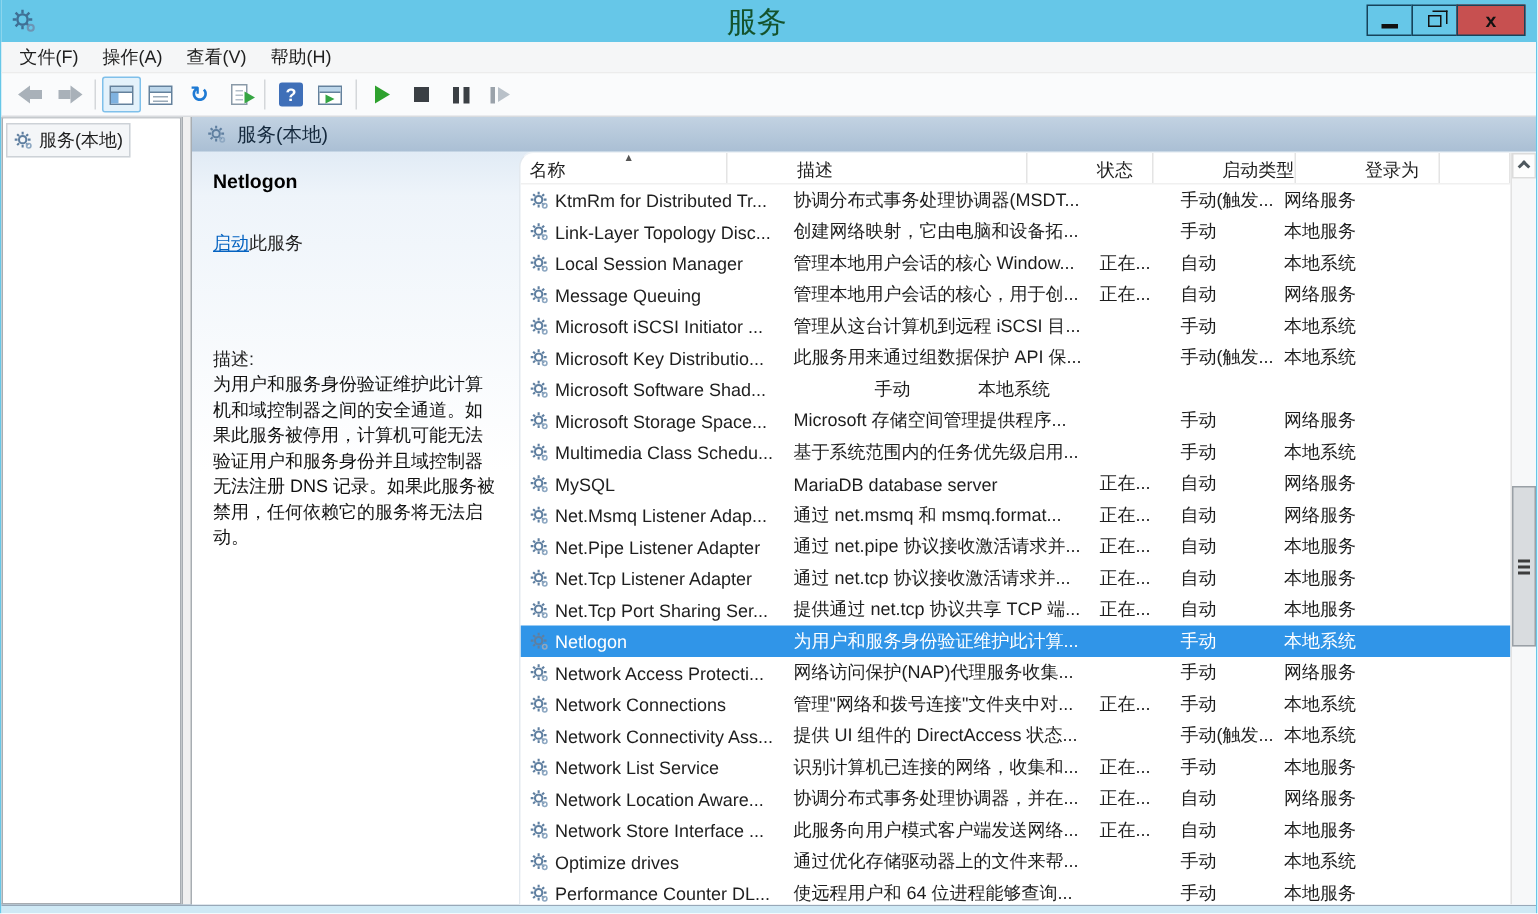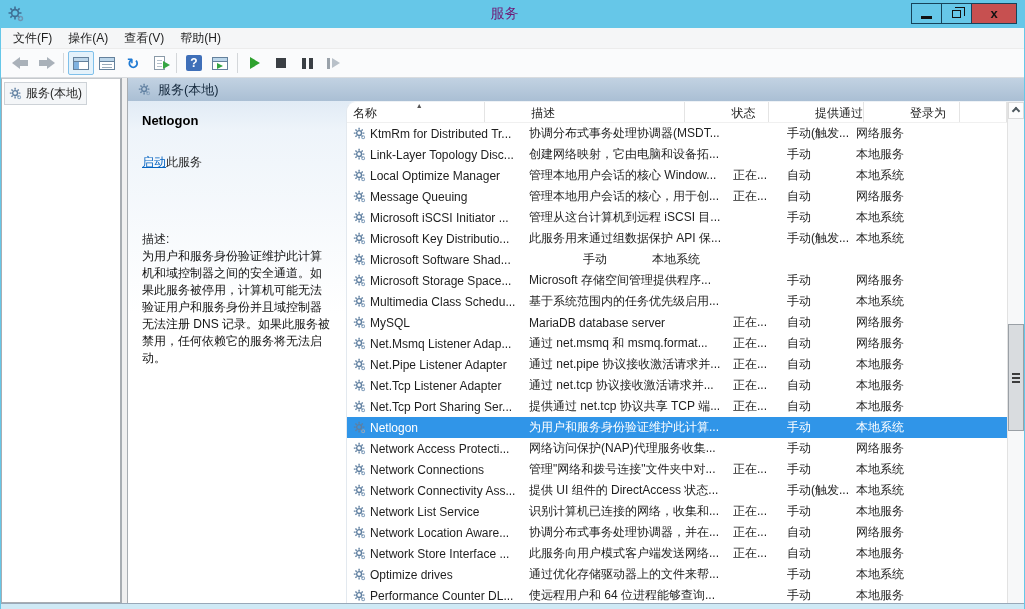--- a/index.html
+++ b/index.html
@@ -3,21 +3,21 @@
 <meta charset="utf-8">
 <style>
   * { margin:0; padding:0; box-sizing:border-box; }
   html,body { width:1025px; height:609px; overflow:hidden; }
   body { font-family:"Liberation Sans","DejaVu Sans",sans-serif; font-size:12px; color:#1e1e1e; background:#fff; }
   .window { width:1025px; height:609px; border-left:1px solid #66c7e8; border-right:1px solid #66c7e8; display:flex; flex-direction:column; }
 
   
   .titlebar { height:28px; background:#66c7e8; position:relative; display:flex; align-items:center; flex-shrink:0; }
   .app-icon { margin-left:6px; width:18px; height:18px; }
-  .title-text { position:absolute; left:0; right:16px; text-align:center; font-size:14px; color:#701a75; }
+  .title-text { position:absolute; left:0; right:16px; text-align:center; font-size:20px; color:#14532d; }
   .win-btns { position:absolute; right:7px; top:3px; display:flex; }
   .win-btn { width:31px; height:21px; border:1px solid #16435a; display:flex; align-items:center; justify-content:center; margin-left:-1px; background:#66c7e8; }
   .win-btn.close { width:46px; background:#c75050; }
   .glyph-min { width:11px; height:3px; background:#111; margin-top:8px; }
   .glyph-restore { width:9px; height:8px; border:1.5px solid #111; position:relative; background:#66c7e8; }
   .glyph-restore::before { content:""; position:absolute; left:2px; top:-4px; width:9px; height:8px; border:1.5px solid #111; border-bottom:none; border-left:none; }
   .glyph-close { font-size:13px; font-weight:bold; color:#111; line-height:1; }
 
   
   .menubar { height:21px; background:#f5f6f7; display:flex; align-items:center; padding-left:4px; border-bottom:1px solid #ececec; flex-shrink:0; }
@@ -212,21 +212,21 @@
         <div class="desc-label">描述:</div>
         <div class="desc-text">为用户和服务身份验证维护此计算机和域控制器之间的安全通道。如果此服务被停用，计算机可能无法验证用户和服务身份并且域控制器无法注册 DNS 记录。如果此服务被禁用，任何依赖它的服务将无法启动。</div>
       </div>
 
       <div class="list-tab">
         <div class="grid">
           <div class="hrow">
             <div class="hcell c-name"><span>名称</span><span class="sort-arrow">▲</span></div>
             <div class="hcell c-desc"><span>描述</span></div>
             <div class="hcell c-status"><span>状态</span></div>
-            <div class="hcell c-start"><span>提供通过</span></div>
+            <div class="hcell c-start"><span>启动类型</span></div>
             <div class="hcell c-logon"><span>登录为</span></div>
             <div class="hcell hfill"></div>
           </div>
           <div id="rows">
               <div class="row">
                 <div class="cell c-name name">
                   <span class="gear-wrap">
                     <svg width="13" height="13" viewBox="0 0 16 16">
                       <g fill="none" stroke="#5f7fa0" stroke-width="1.7">
                         <circle cx="7.5" cy="7.5" r="3"></circle>
@@ -266,21 +266,21 @@
                 <div class="cell c-name name">
                   <span class="gear-wrap">
                     <svg width="13" height="13" viewBox="0 0 16 16">
                       <g fill="none" stroke="#5f7fa0" stroke-width="1.7">
                         <circle cx="7.5" cy="7.5" r="3"></circle>
                         <path d="M7.5 1v2.3M7.5 11.7V14M1 7.5h2.3M11.7 7.5H14M3 3l1.6 1.6M10.4 10.4L12 12M12 3l-1.6 1.6M4.6 10.4L3 12"></path>
                       </g>
                       <circle cx="12.5" cy="12.5" r="1.8" fill="none" stroke="#8ea8c2" stroke-width="1.3"></circle>
                     </svg>
                   </span>
-                  <span>Local Optimize Manager</span>
+                  <span>Local Session Manager</span>
                 </div>
                 <div class="cell c-desc desc">管理本地用户会话的核心 Window...</div>
                 <div class="cell c-status status">正在...</div>
                 <div class="cell c-start startup">自动</div>
                 <div class="cell c-logon logon">本地系统</div>
                 <div class="fill"></div>
               </div>
               <div class="row">
                 <div class="cell c-name name">
                   <span class="gear-wrap">

